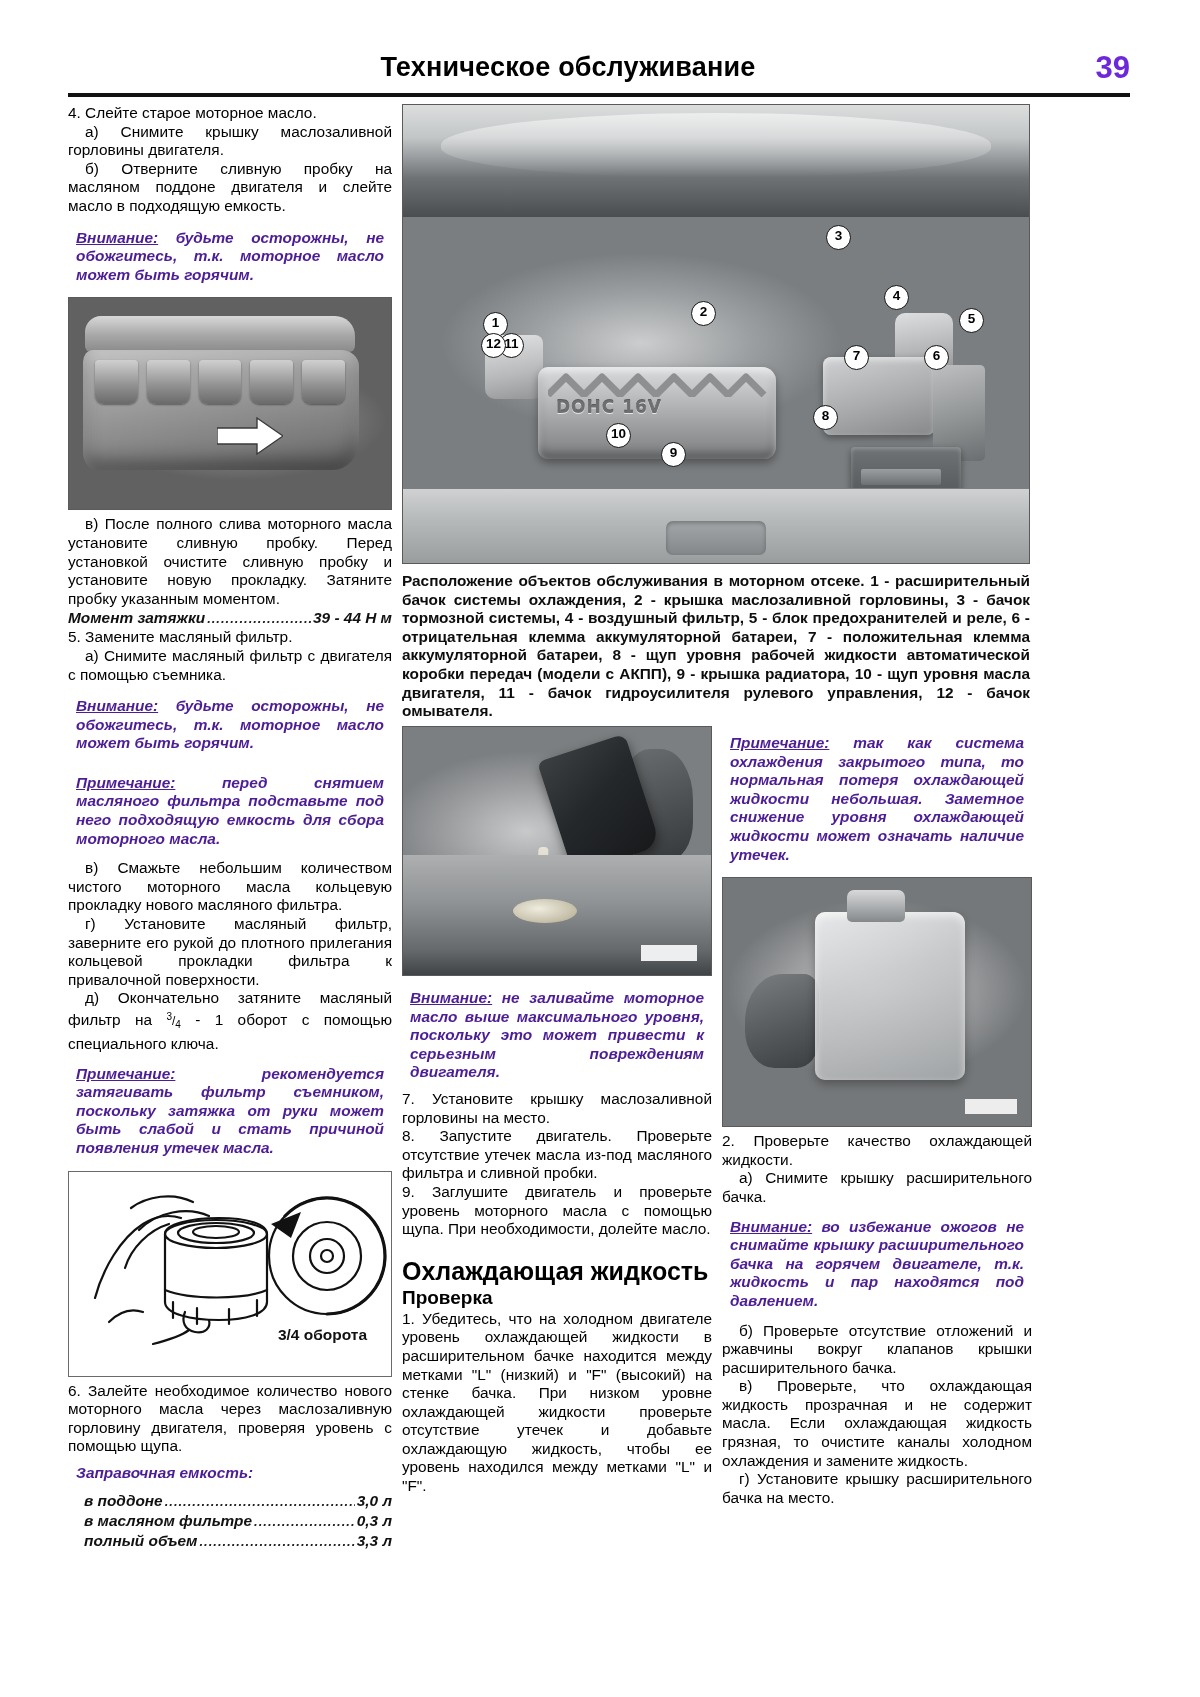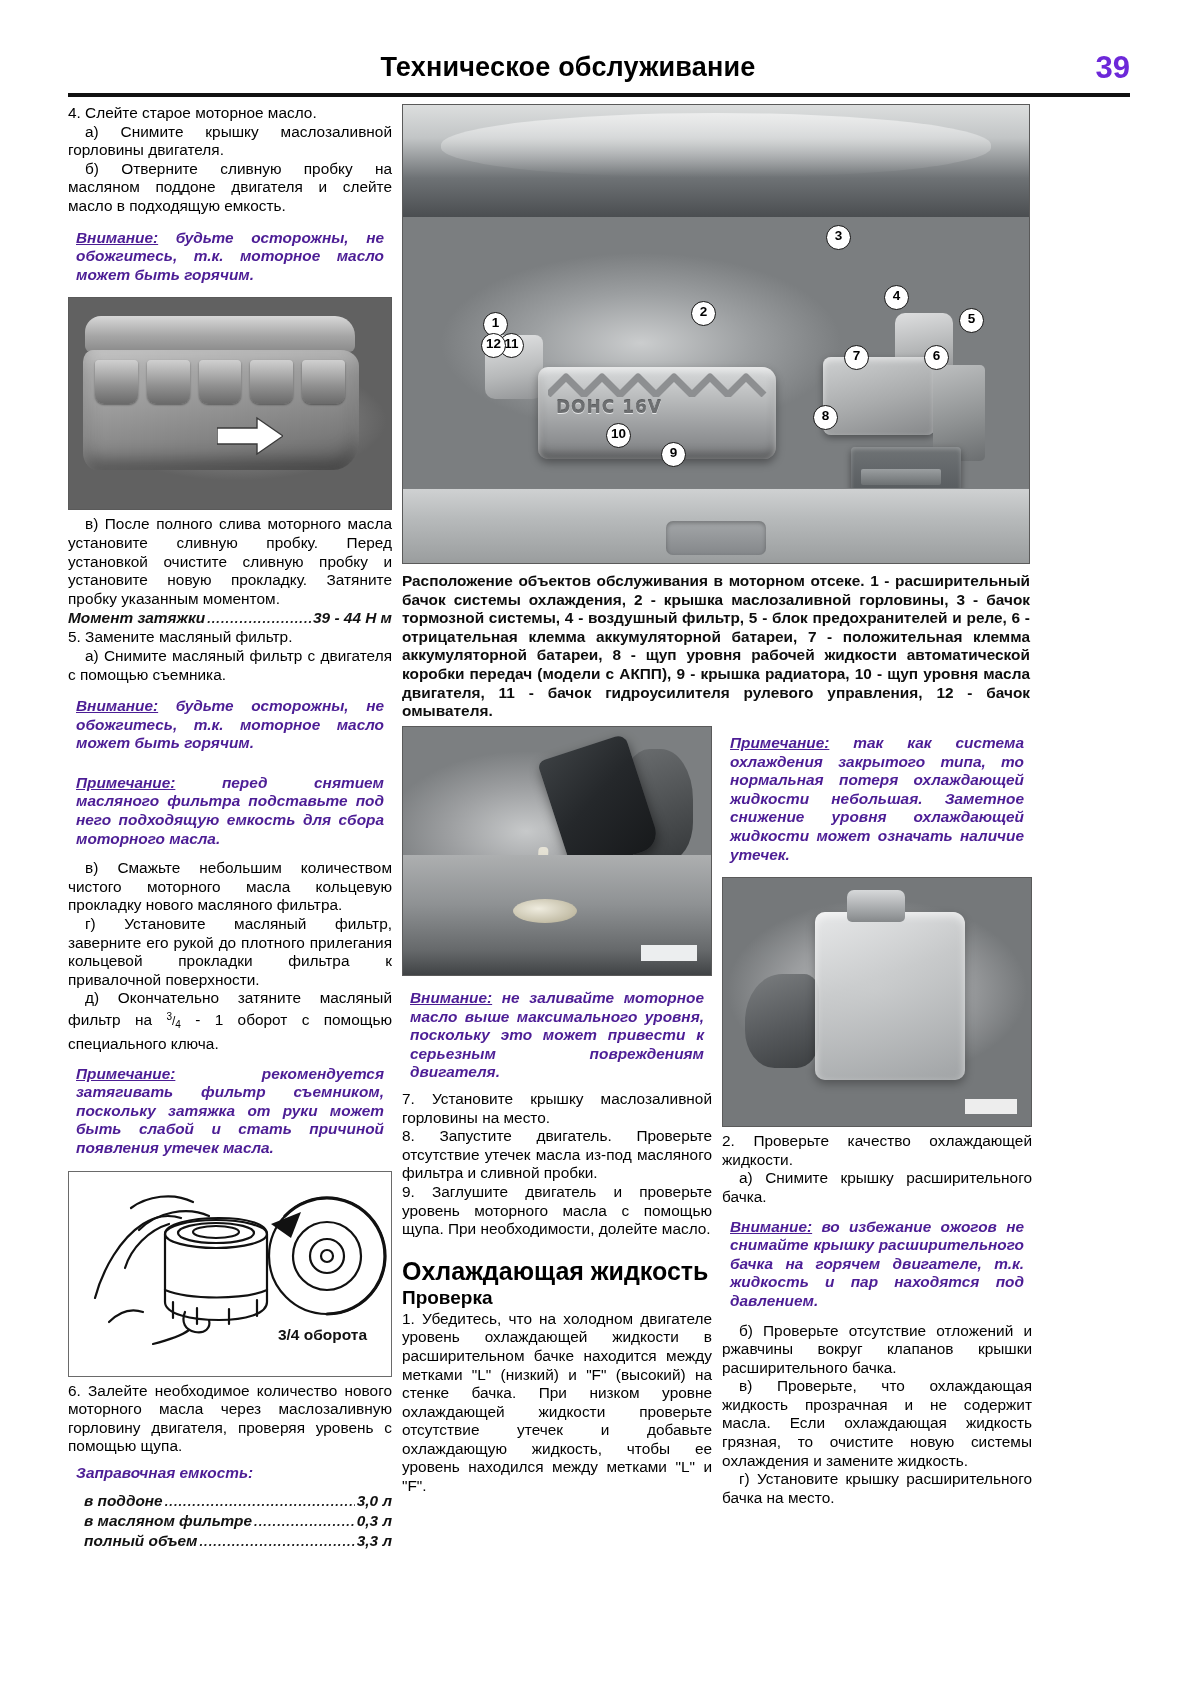--- a/index.html
+++ b/index.html
@@ -547,17 +547,17 @@
       <div class="cool-tag"></div>
     </div>
 
     <div class="gap"></div>
     <p class="t">2. Проверьте качество охлаждающей жидкости.</p>
     <p class="t ind">а) Снимите крышку расширительного бачка.</p>
     <div class="gap-s"></div>
     <p class="ital"><span class="lbl-u">Внимание:</span><span> во избежание ожогов не снимайте крышку расширительного бачка на горячем двигателе, т.к. жидкость и пар находятся под давлением.</span></p>
     <div class="gap-s"></div>
     <p class="t ind">б) Проверьте отсутствие отложений и ржавчины вокруг клапанов крышки расширительного бачка.</p>
-    <p class="t ind">в) Проверьте, что охлаждающая жидкость прозрачная и не содержит масла. Если охлаждающая жидкость грязная, то очистите новую системы охлаждения и замените жидкость.</p>
+    <p class="t ind">в) Проверьте, что охлаждающая жидкость прозрачная и не содержит масла. Если охлаждающая жидкость грязная, то очистите каналы холодном охлаждения и замените жидкость.</p>
     <p class="t ind">г) Установите крышку расширительного бачка на место.</p>
   </div>
 
 </div>
 
 </body></html>

